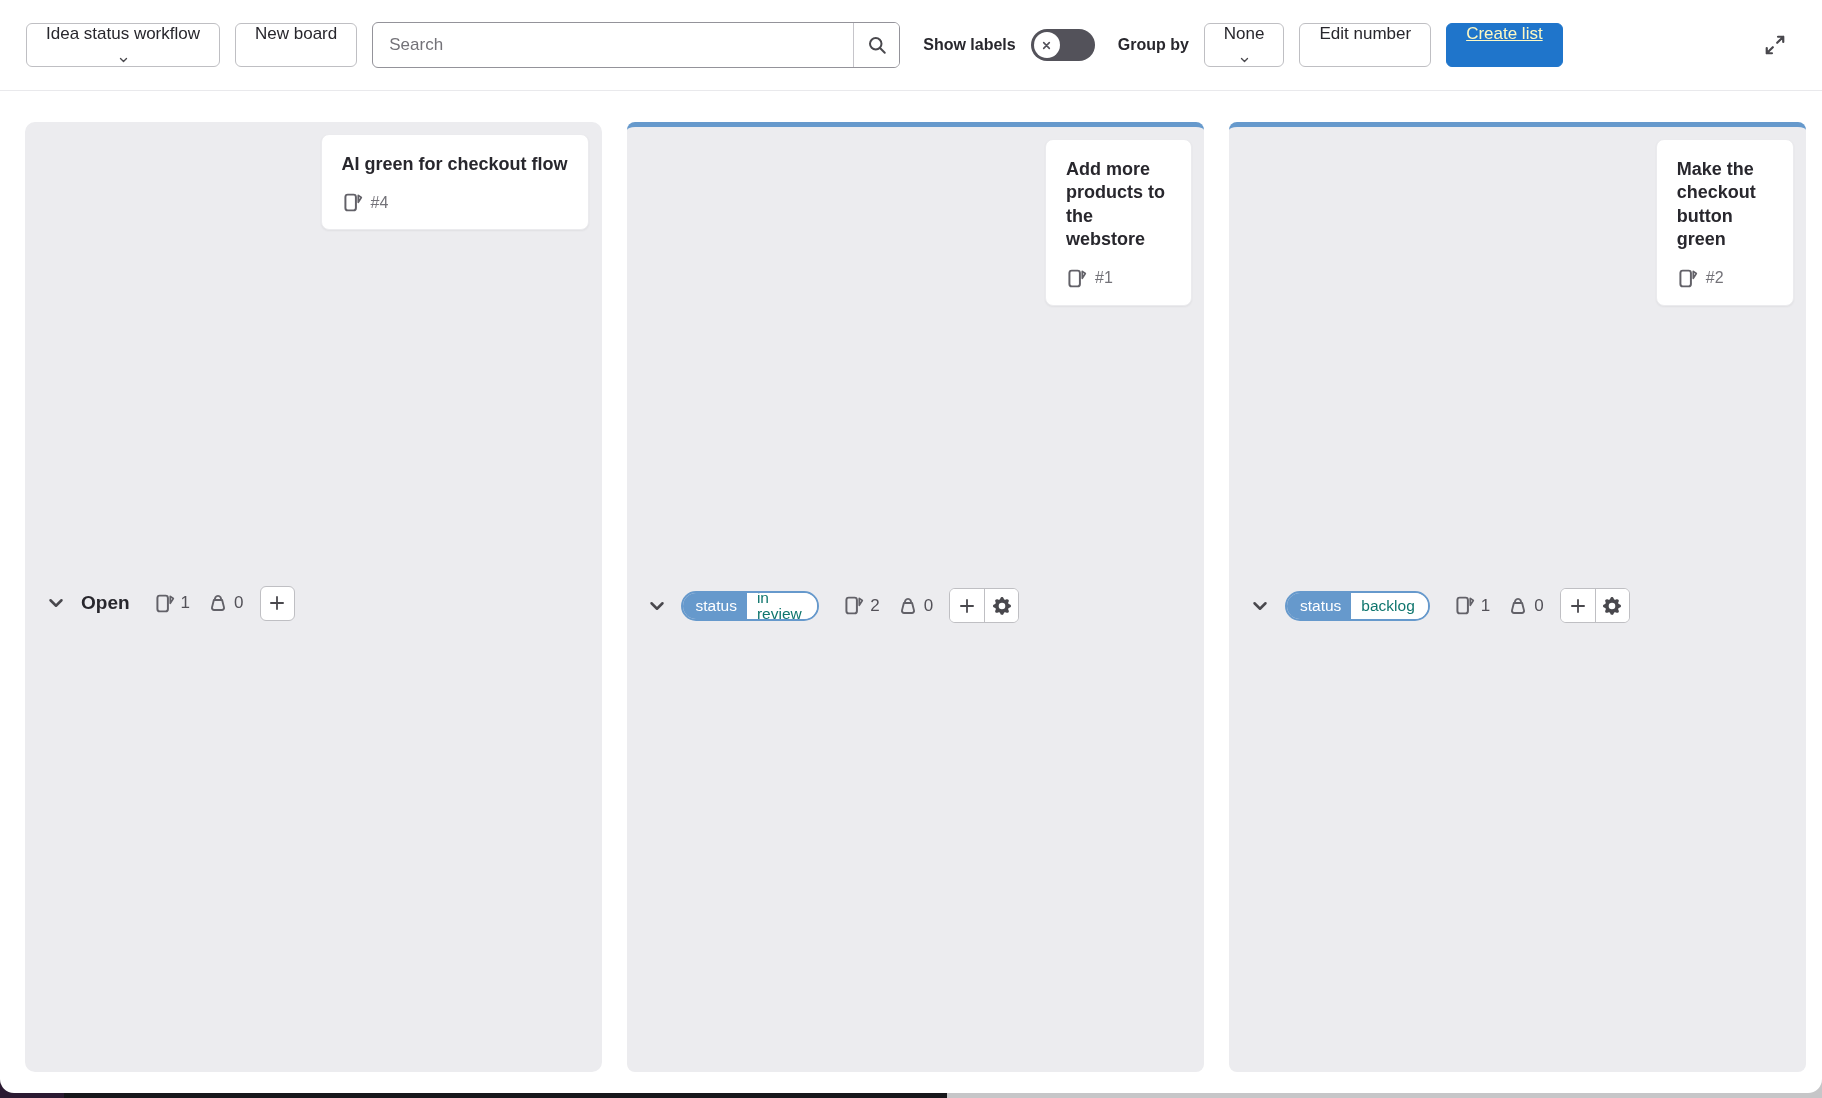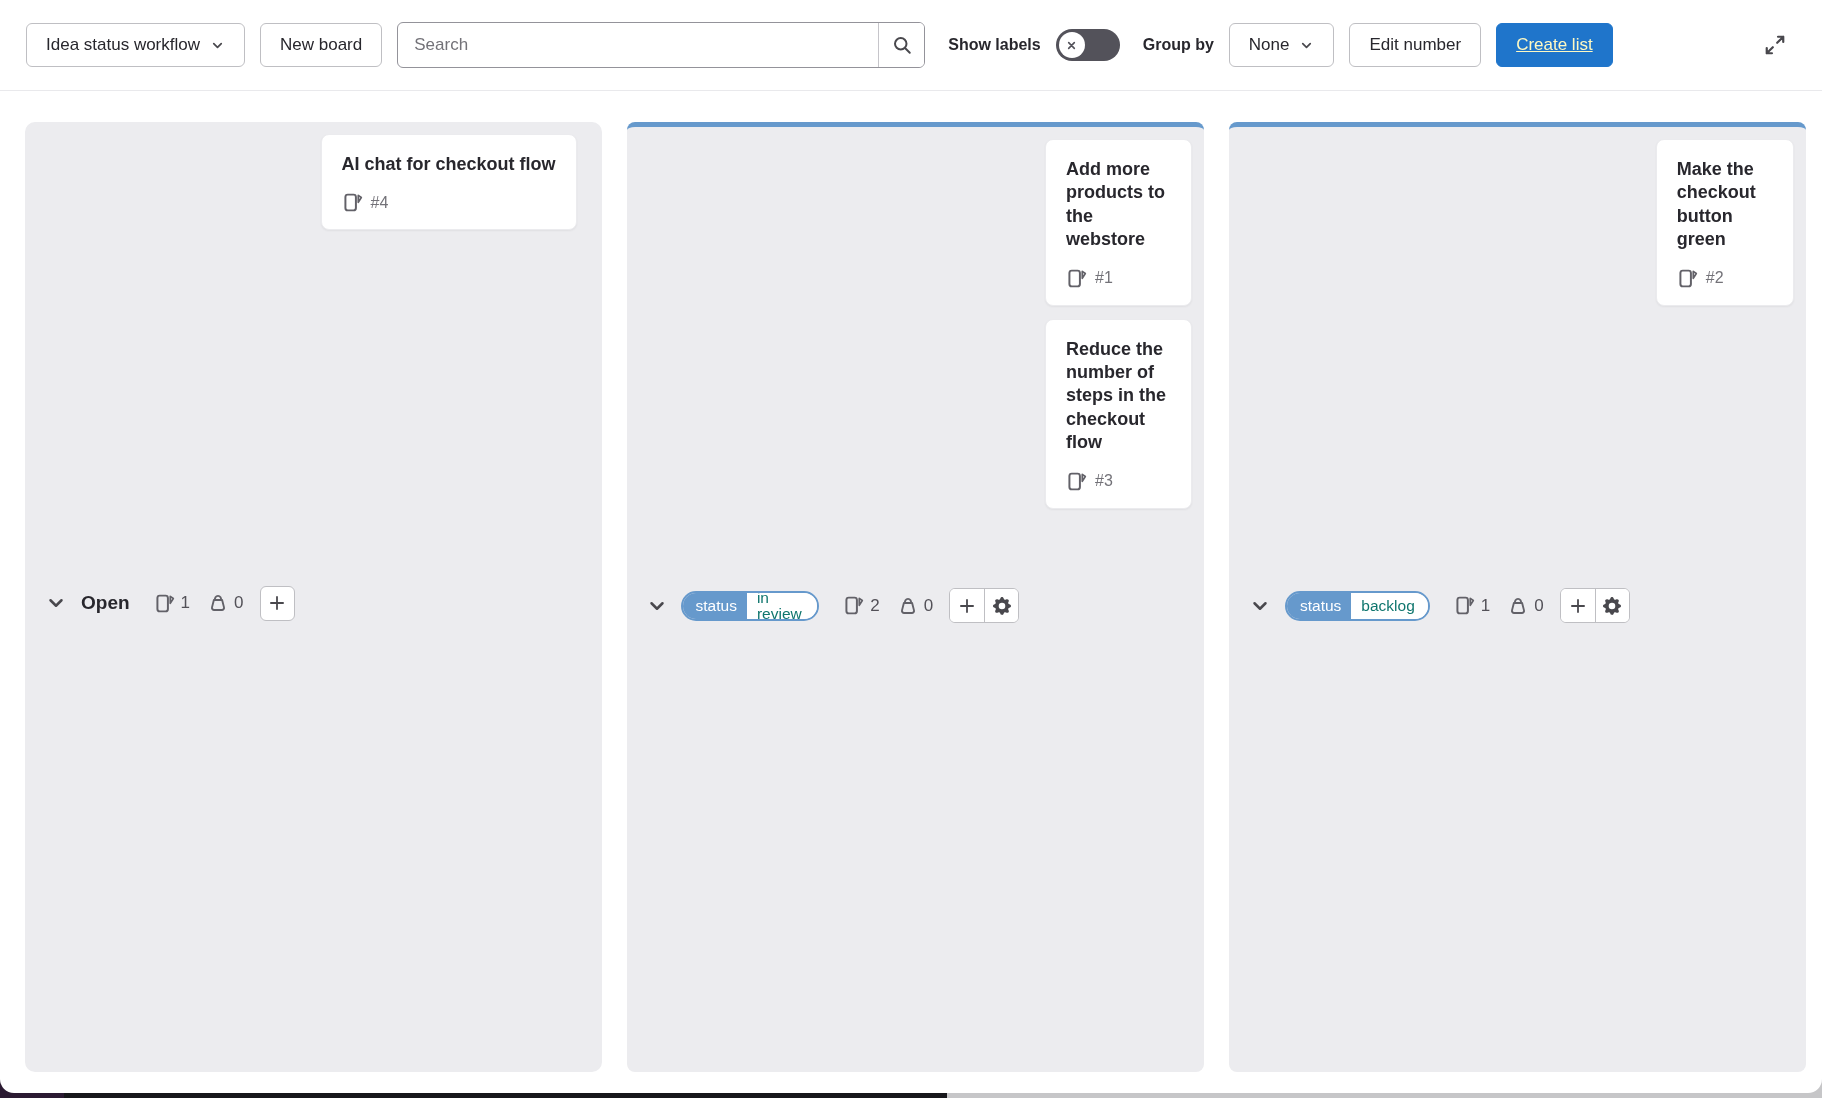--- a/index.html
+++ b/index.html
@@ -30,20 +30,21 @@
     height: 91px; display: flex; align-items: center;
     gap: 15px; padding: 0 26px; background: #fff;
     border-bottom: 1px solid #e9e9ec;
   }
   .btn {
     height: 44px; padding: 0 19px;
     border: 1px solid #bfbfc3; border-radius: 6px; background: #fff;
     color: #28272d; font-size: 17px; font-family: inherit;
     display: inline-flex; align-items: center; gap: 10px; cursor: pointer;
     white-space: nowrap;
+    flex-direction: column;
   }
   .btn-primary { background: #1f75cb; border-color: #1f75cb; color: #fef9c3; text-decoration: underline; }
   .chevron-sm { width: 15px; height: 15px; color: #49484d; }
 
   .search {
     width: 528px; height: 46px; border: 1px solid #94939a; border-radius: 6px;
     display: flex; background: #fff; overflow: hidden; flex: 0 0 auto;
   }
   .search input {
     flex: 1; border: 0; outline: 0; padding: 0 16px;
@@ -230,21 +231,21 @@
           <span>0</span>
         </span>
         <button class="icon-btn">
           <svg width="18" height="18" viewBox="0 0 16 16">
               <use href="#i-plus"></use>
             </svg>
         </button>
       </div>
       <div class="cards">
         <div class="card">
-          <div class="card-title">AI chat for checkout flow</div>
+          <div class="card-title">AI green for checkout flow</div>
           <div class="card-meta">
             <svg width="21" height="21" viewBox="0 0 16 16">
                 <use href="#i-issue"></use>
               </svg>
             <span>#4</span>
           </div>
         </div>
       </div>
     </div>
 
@@ -288,29 +289,20 @@
       <div class="cards">
         <div class="card">
           <div class="card-title">Add more products to the webstore</div>
           <div class="card-meta">
             <svg width="21" height="21" viewBox="0 0 16 16">
                 <use href="#i-issue"></use>
               </svg>
             <span>#1</span>
           </div>
         </div>
-        <div class="card">
-          <div class="card-title">Reduce the number of steps in the checkout flow</div>
-          <div class="card-meta">
-            <svg width="21" height="21" viewBox="0 0 16 16">
-                <use href="#i-issue"></use>
-              </svg>
-            <span>#3</span>
-          </div>
-        </div>
       </div>
     </div>
 
     <div class="column labeled">
       <div class="col-header">
         <button class="chev-btn">
           <svg width="22" height="22" viewBox="0 0 16 16">
               <use href="#i-chevron"></use>
             </svg>
         </button>

